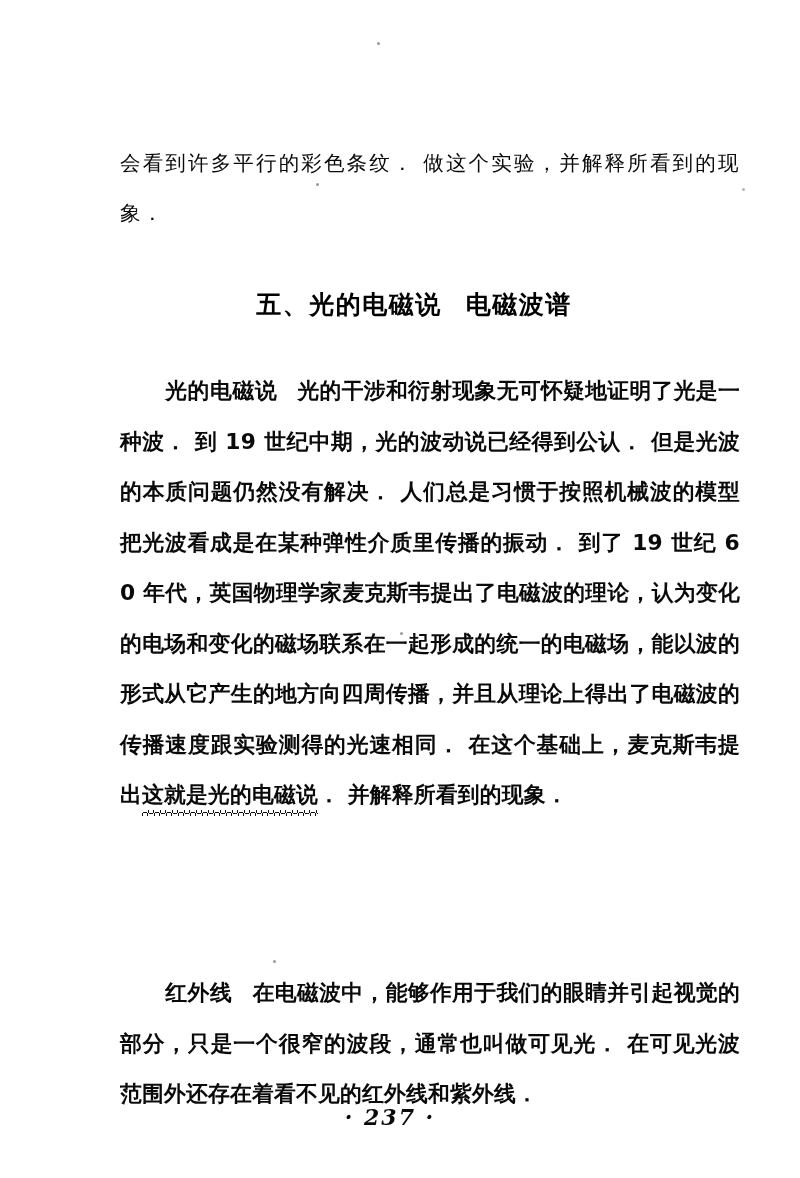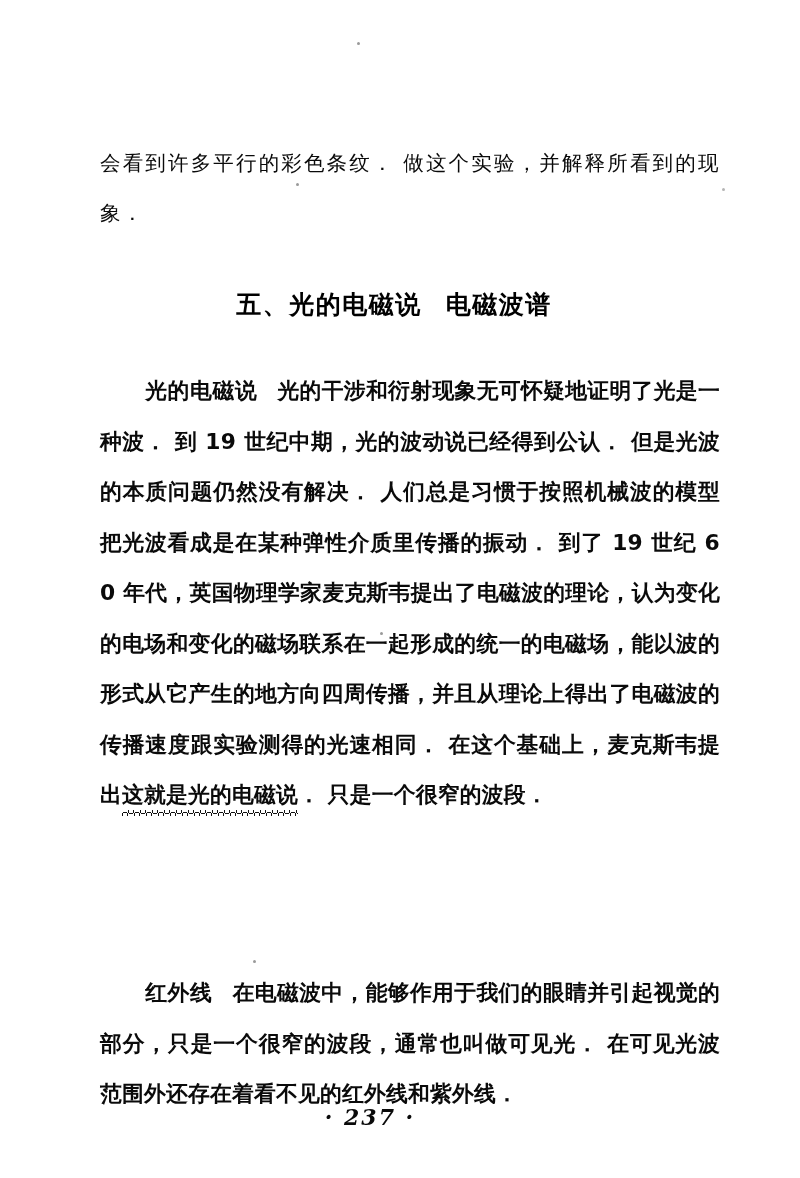--- a/index.html
+++ b/index.html
@@ -13,20 +13,21 @@
     position: relative;
     overflow: hidden;
     font-family: "DejaVu Serif", "Liberation Serif", serif;
     color: #0a0a0a;
   }
 
   .page {
     position: absolute;
     inset: 0;
     background: #ffffff;
+    margin-left: 20px;
   }
 
   
   .textblock {
     position: absolute;
     left: 100px;
     width: 620px;
     font-size: 21.5px;
     line-height: 50px;
     letter-spacing: 0.4px;
@@ -144,21 +145,21 @@
   <div class="speck" style="left:253px; top:960px; width:3px; height:3px;"></div>
   <div class="speck" style="left:268px; top:1092px; width:3px; height:3px;"></div>
 
   <div class="textblock carryover">会看到许多平行的彩色条纹． 做这个实验，并解释所看到的现象．</div>
 
   <div class="section-heading">
     <span>五、</span><span>光的电磁说</span><span class="gap"></span><span>电磁波谱</span>
   </div>
 
   <div class="textblock body-para" style="top:366px;">
-    <span class="indent2"></span><span class="lead">光的电磁说</span><span class="lead-gap"></span><span>光的干涉和衍射现象无可怀疑地证明了光是一种波． 到 19 世纪中期，光的波动说已经得到公认． 但是光波的本质问题仍然没有解决． 人们总是习惯于按照机械波的模型把光波看成是在某种弹性介质里传播的振动． 到了 19 世纪 60 年代，英国物理学家麦克斯韦提出了电磁波的理论，认为变化的电场和变化的磁场联系在一起形成的统一的电磁场，能以波的形式从它产生的地方向四周传播，并且从理论上得出了电磁波的传播速度跟实验测得的光速相同． 在这个基础上，麦克斯韦提出</span><span class="wavy">这就是光的电磁说</span><span>． 只是一个很窄的波段．</span>
+    <span class="indent2"></span><span class="lead">光的电磁说</span><span class="lead-gap"></span><span>光的干涉和衍射现象无可怀疑地证明了光是一种波． 到 19 世纪中期，光的波动说已经得到公认． 但是光波的本质问题仍然没有解决． 人们总是习惯于按照机械波的模型把光波看成是在某种弹性介质里传播的振动． 到了 19 世纪 60 年代，英国物理学家麦克斯韦提出了电磁波的理论，认为变化的电场和变化的磁场联系在一起形成的统一的电磁场，能以波的形式从它产生的地方向四周传播，并且从理论上得出了电磁波的传播速度跟实验测得的光速相同． 在这个基础上，麦克斯韦提出</span><span class="wavy">这就是光的电磁说</span><span>． 并解释所看到的现象．</span>
   </div>
 
 
   <div class="textblock body-para" style="top:968px;">
     <span class="indent2"></span><span class="lead">红外线</span><span class="lead-gap"></span><span>在电磁波中，能够作用于我们的眼睛并引起视觉的部分，只是一个很窄的波段，通常也叫做可见光． 在可见光波范围外还存在着看不见的</span><span class="emph-bold">红外线</span><span>和</span><span class="emph-bold">紫外线</span><span>．</span>
   </div>
 
   <div class="page-number">· 237 ·</div>
 
 </div>

